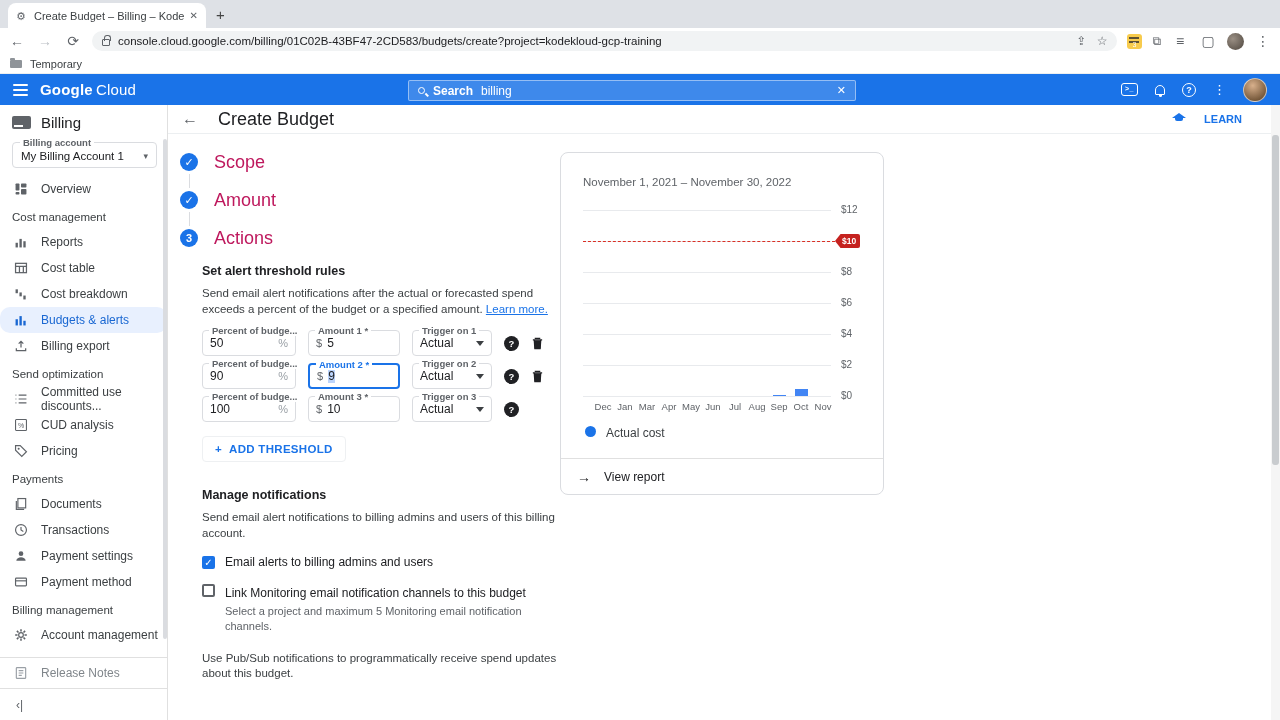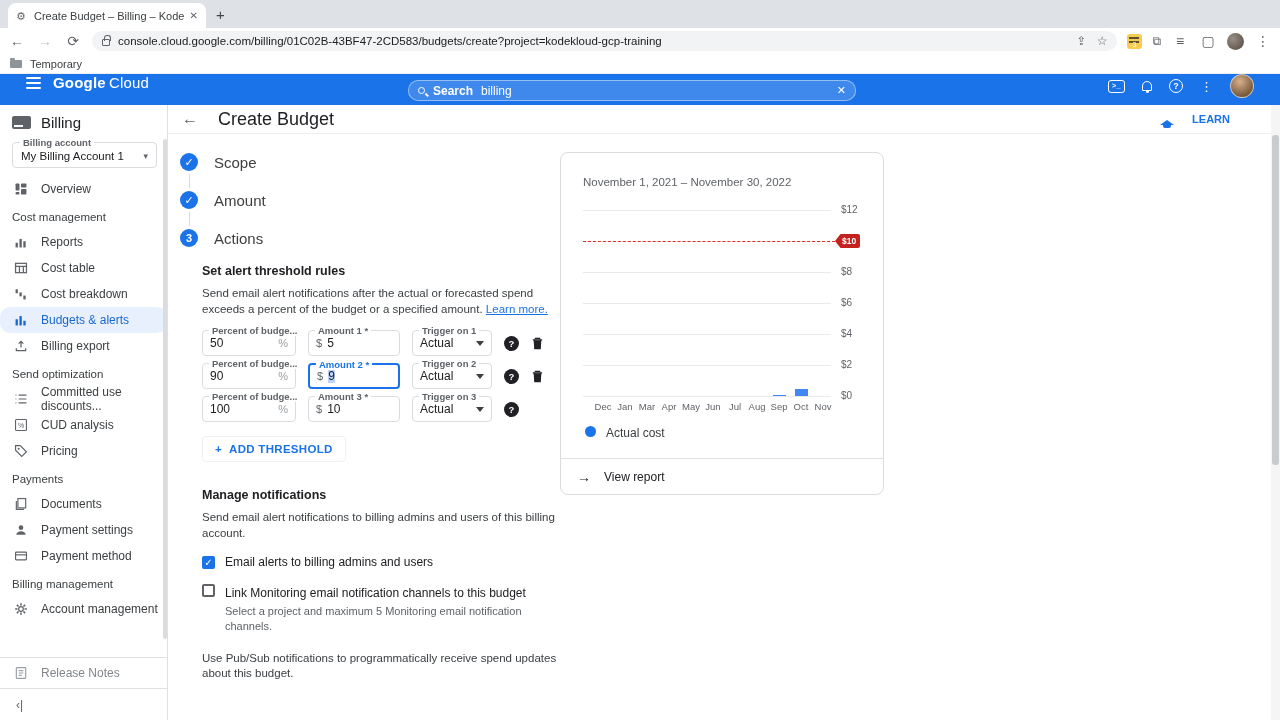--- a/index.html
+++ b/index.html
@@ -32,28 +32,28 @@
     font-size:7px; width:8px; height:8px; line-height:8px; text-align:center; border-radius:1px; font-style:normal;}
   .puzzle { color:#5f6368; font-size:12px; }
   .browser-avatar { width:17px; height:17px; border-radius:50%; background:radial-gradient(circle at 35% 35%, #9a8f84, #4d453d); }
 
   .bookmarks { height:20px; background:#fff; display:flex; align-items:center; padding:0 10px; gap:8px; border-bottom:1px solid #eceff1; }
   .folder { width:12px; height:8px; background:#8f9499; border-radius:1px; position:relative; }
   .folder:before { content:""; position:absolute; top:-2px; left:0; width:5px; height:2px; background:#8f9499; border-radius:1px 1px 0 0; }
   .bm-label { font-size:11px; color:#3c4043; }
 
   
-  .gcp-header { height:31px; background:#1a73e8; display:flex; align-items:flex-start; padding:0 20px; color:#fff; }
+  .gcp-header { height:31px; background:#1a73e8; display:flex; align-items:center; padding:0 7px; color:#fff; }
   .hamburger { width:15px; margin:0 12px 0 6px; }
   .hamburger i { display:block; height:2px; background:#fff; margin:3px 0; border-radius:1px; }
   .gcp-logo { font-size:15px; letter-spacing:0.2px; white-space:nowrap; }
   .gcp-logo .g { font-weight:700; }
   .gcp-logo .c { font-weight:400; margin-left:3px; }
   .search-pill { position:absolute; left:408px; top:80px; width:448px; height:21px;
-    background:rgba(255,255,255,0.16); border:1px solid rgba(255,255,255,0.45); border-radius:10px;
+    background:rgba(255,255,255,0.16); border:1px solid rgba(255,255,255,0.45); border-radius:2px;
     display:flex; align-items:center; padding:0 9px; gap:8px; }
   .mag { width:7px; height:7px; border:1.5px solid #fff; border-radius:50%; position:relative; }
   .mag:after { content:""; position:absolute; left:6px; top:6px; width:4px; height:1.5px; background:#fff; transform:rotate(45deg); }
   .search-label { font-size:12px; font-weight:700; color:#fff; }
   .search-query { font-size:12px; color:#fff; flex:1; }
   .search-clear { font-size:11px; color:#fff; }
   .hdr-icons { margin-left:auto; display:flex; align-items:center; gap:17px; padding-right:6px; }
   .shell { width:17px; height:13px; border:1.5px solid #fff; border-radius:3px; font-size:7px; font-weight:700;
     line-height:10px; text-align:center; color:#fff; letter-spacing:0.5px;}
   .bell { width:10px; height:10px; border:1.5px solid #fff; border-radius:5px 5px 1px 1px; position:relative; }
@@ -83,30 +83,30 @@
   .sb-section { font-size:11.5px; color:#3c4043; font-weight:500; padding:9px 0 6px 12px; }
   .sb-release { border-top:1px solid #e0e0e0; }
   .sb-release .sb-item { color:#80868b; height:30px; }
   .sb-footer { border-top:1px solid #e0e0e0; height:32px; display:flex; align-items:center; padding-left:16px; color:#5f6368; }
   .sb-scroll { position:absolute; right:0; top:34px; width:4px; height:500px; background:#dadce0; border-radius:2px; }
 
   .main { flex:1; position:relative; overflow:hidden; }
   .page-header { height:29px; display:flex; align-items:center; border-bottom:1px solid #eceff1; padding:0 14px; }
   .back-arrow { color:#5f6368; font-size:16px; margin-right:20px; }
   .page-title { font-size:18px; color:#202124; }
-  .learn { margin-left:auto; margin-right:36px; display:flex; align-items:flex-end; gap:18px;
+  .learn { margin-left:auto; margin-right:24px; display:flex; align-items:flex-start; gap:18px;
     color:#1a73e8; font-size:11px; font-weight:700; }
   .cap { width:0; height:0; border-left:7px solid transparent; border-right:7px solid transparent; border-bottom:5px solid #1a73e8; position:relative; }
   .cap:after { content:""; position:absolute; left:-4px; top:5px; width:8px; height:3px; background:#1a73e8; border-radius:0 0 2px 2px;}
 
   .content { position:relative; padding:18px 0 0 12px; }
   .step { display:flex; align-items:center; gap:16px; height:20px; }
   .step-circle { width:18px; height:18px; border-radius:50%; background:#1a73e8; color:#fff;
     font-size:11px; text-align:center; line-height:18px; font-weight:700; }
-  .step-label { font-size:15px; color:#404040; font-weight:500; }
+  .step-label { font-size:18px; color:#be185d; font-weight:500; }
   .step-conn { width:1px; height:14px; background:#dadce0; margin:2px 0 2px 9px; }
 
   .left-col { margin-left:22px; width:360px; }
   .th-heading { font-size:12.5px; font-weight:700; color:#202124; margin-top:16px; }
   .th-desc { font-size:11.5px; color:#3c4043; line-height:1.35; margin-top:8px; }
   a.inline-link { color:#1a73e8; text-decoration:underline; cursor:pointer; }
 
   .rows { margin-top:13px; display:flex; flex-direction:column; gap:7px; }
   .trow { display:flex; align-items:center; gap:12px; }
   .field { position:relative; border:1px solid #dadce0; border-radius:4px; height:26px;
@@ -313,20 +313,27 @@
           </svg>
         <span>Pricing</span>
       </div>
       <div class="sb-section">Payments</div>
       <div class="sb-item">
         <svg width="14" height="14" viewBox="0 0 18 18" fill="none" stroke="#5f6368" stroke-width="1.5">
             <rect x="5" y="2" width="10" height="12"></rect>
             <path d="M3 5v11h10"></path>
           </svg>
         <span>Documents</span>
+      </div>
+      <div class="sb-item">
+        <svg width="14" height="14" viewBox="0 0 18 18" fill="none" stroke="#5f6368" stroke-width="1.5">
+            <circle cx="9" cy="9" r="7"></circle>
+            <path d="M9 5v4l3 2"></path>
+          </svg>
+        <span>Transactions</span>
       </div>
       <div class="sb-item">
         <svg width="14" height="14" viewBox="0 0 18 18" fill="#5f6368">
             <circle cx="9" cy="6" r="3"></circle>
             <path d="M3 15c0-3 3-4.5 6-4.5s6 1.5 6 4.5z"></path>
           </svg>
         <span>Payment settings</span>
       </div>
       <div class="sb-item">
         <svg width="14" height="14" viewBox="0 0 18 18" fill="none" stroke="#5f6368" stroke-width="1.5">

